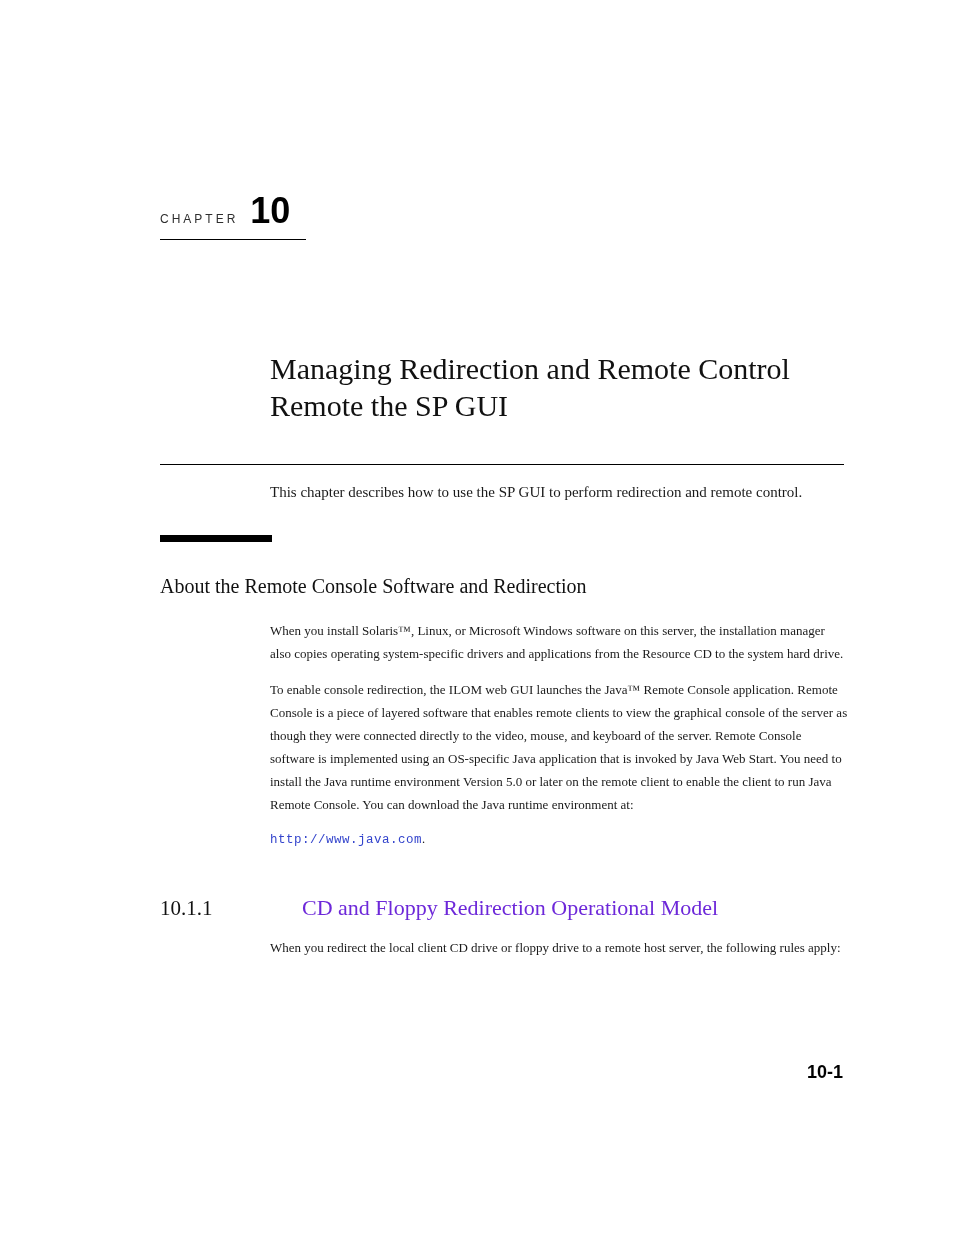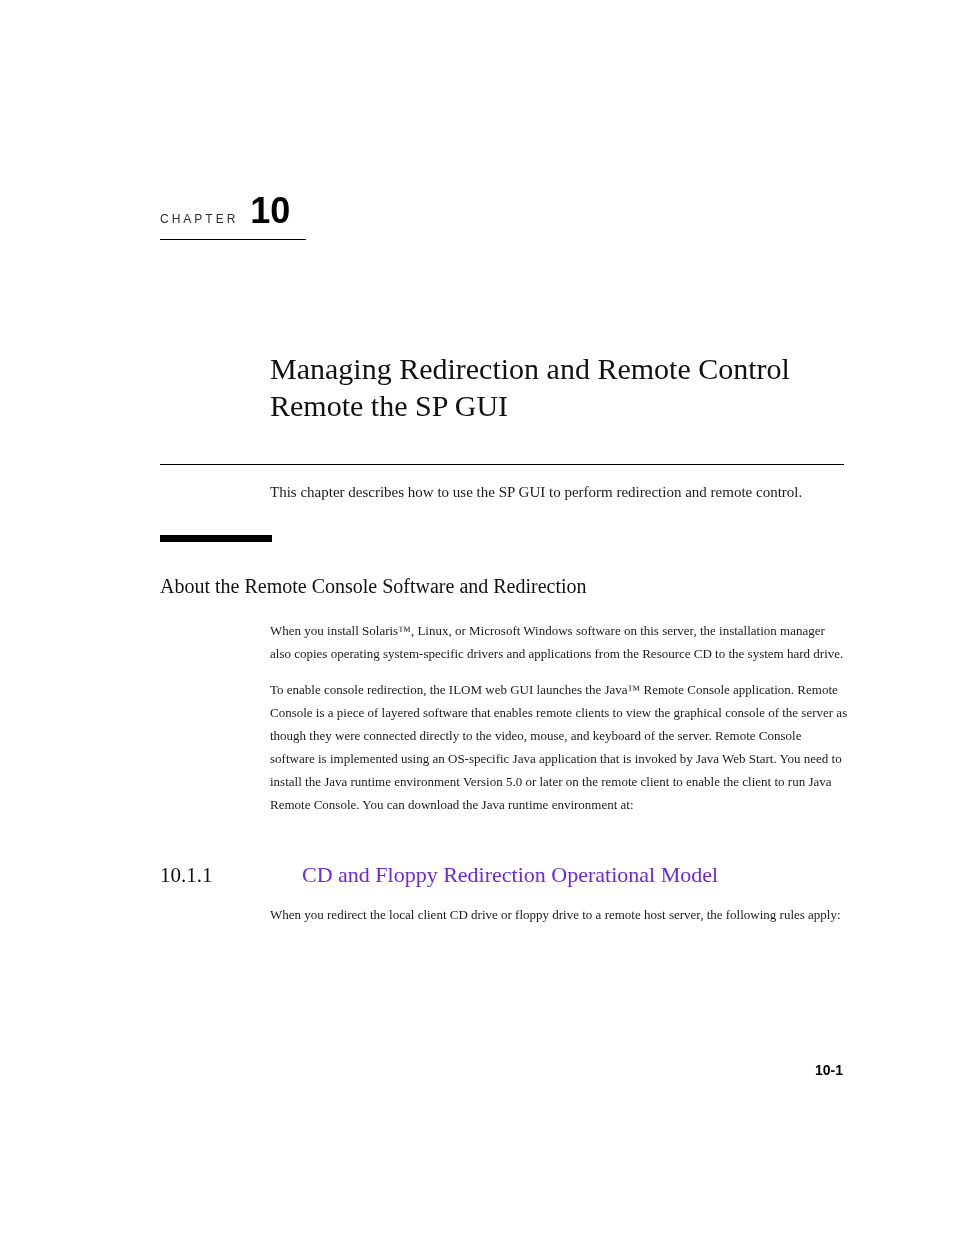--- a/index.html
+++ b/index.html
@@ -136,21 +136,21 @@
     font-size: 22px;
     font-weight: normal;
     color: #6d28d9;
   }
   
   .page-number {
     position: absolute;
     top: 1062px;
     right: 111px;
     font-family: "Liberation Sans", sans-serif;
-    font-size: 14px;
+    font-size: 18px;
     font-weight: bold;
     color: #000;
   }
 </style>
 </head>
 <body>
 
 <div class="page">
   <div class="content">
 
@@ -168,20 +168,23 @@
     <div class="section-bar"></div>
 
     <div class="section-heading">
       <h2 class="section-title">About the Remote Console Software and Redirection</h2>
     </div>
 
     <p class="body-paragraph first">When you install Solaris™, Linux, or Microsoft Windows software on this server, the installation manager also copies operating system-specific drivers and applications from the Resource CD to the system hard drive.</p>
 
     <p class="body-paragraph">To enable console redirection, the ILOM web GUI launches the Java™ Remote Console application. Remote Console is a piece of layered software that enables remote clients to view the graphical console of the server as though they were connected directly to the video, mouse, and keyboard of the server. Remote Console software is implemented using an OS-specific Java application that is invoked by Java Web Start. You need to install the Java runtime environment Version 5.0 or later on the remote client to enable the client to run Java Remote Console. You can download the Java runtime environment at:</p>
 
+    <p class="link-line">
+      <a>http://www.java.com</a><span class="link-period">.</span>
+    </p>
 
     <div class="subsection-heading">
       <div class="subsection-number">10.1.1</div>
       <h3 class="subsection-title">CD and Floppy Redirection Operational Model</h3>
     </div>
 
     <p class="body-paragraph first">When you redirect the local client CD drive or floppy drive to a remote host server, the following rules apply:</p>
 
   </div>
 

